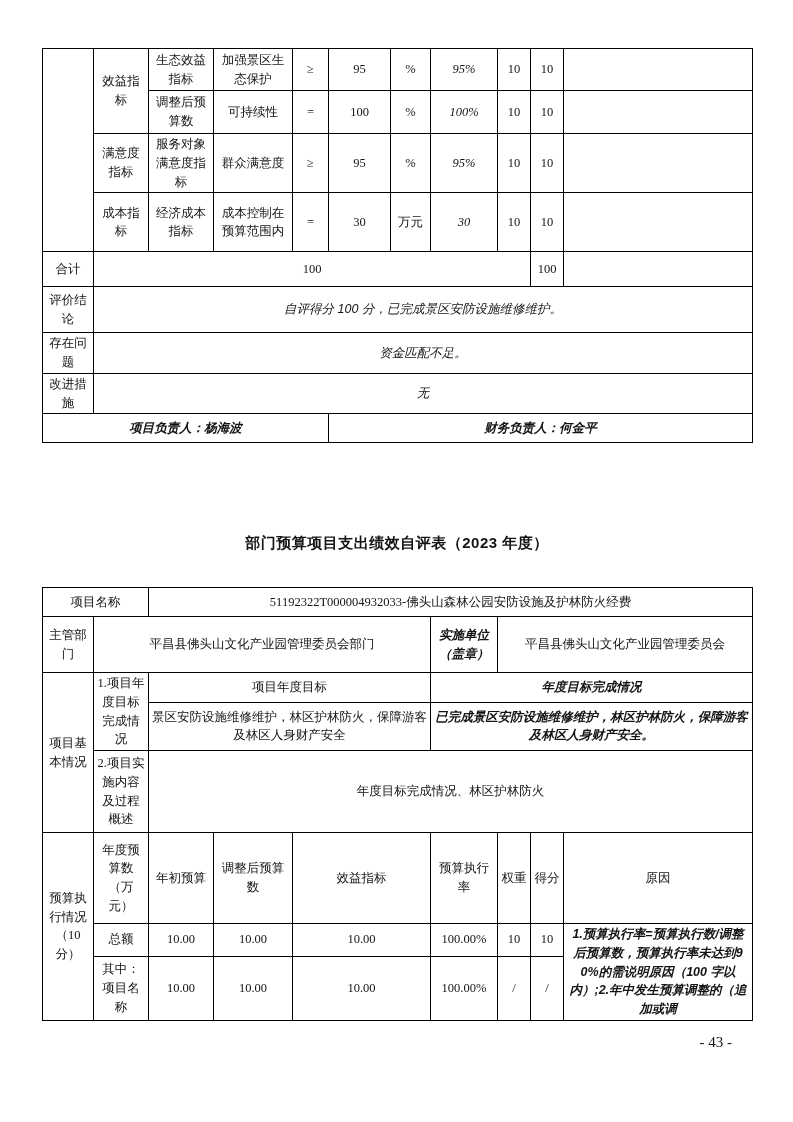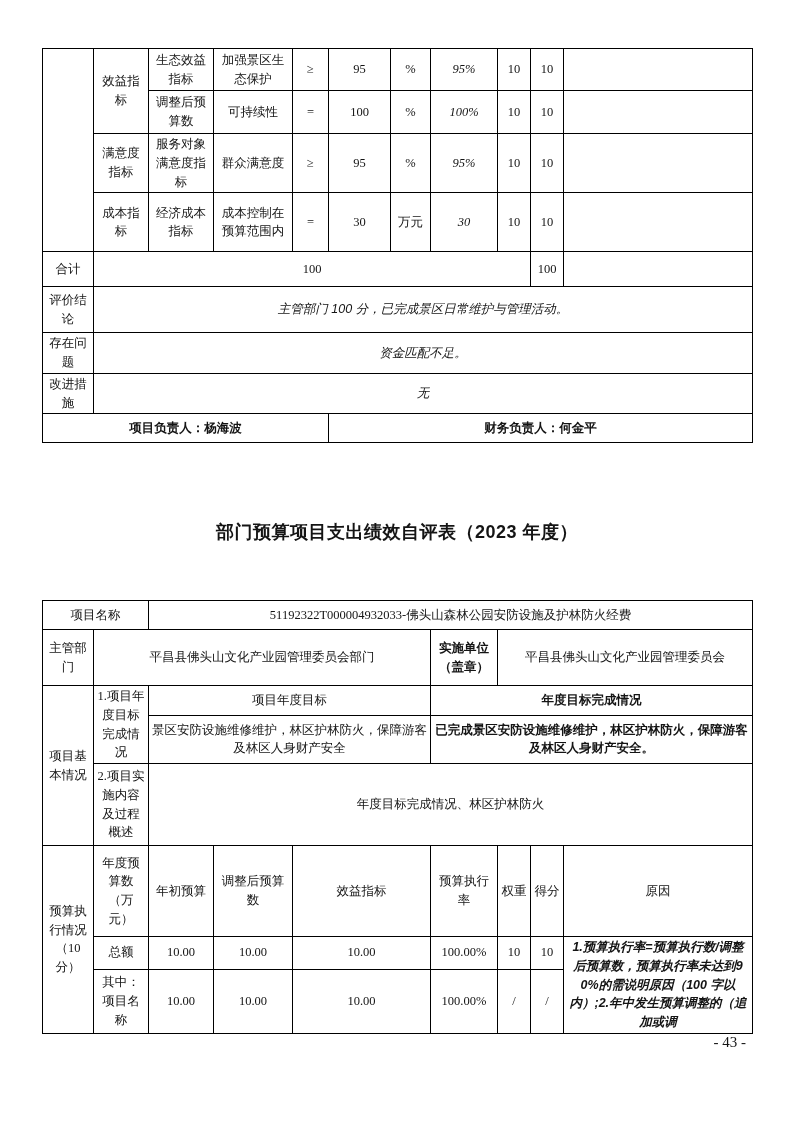--- a/index.html
+++ b/index.html
@@ -8,33 +8,33 @@
     font-family:"Liberation Serif","DejaVu Serif",serif; color:#141414;
   }
   table.grid { position:absolute; border-collapse:collapse; table-layout:fixed; background:#fff; }
   .grid td {
     border:1px solid #000; text-align:center; vertical-align:middle;
     font-size:12.5px; line-height:1.5; padding:1px 3px; overflow:hidden;
     word-break:break-all;
   }
   .italic { font-style:italic; }
   .sans   { font-family:"Liberation Sans","DejaVu Sans",sans-serif; }
-  .bold   { font-weight:bold; }
+  .bold   { font-weight:bold;font-style:italic; }
   .left   { text-align:left; }
   .justify{ text-align:justify; }
   .unitpad{ padding:1px 12px; }
   .small  { font-size:12px; }
   .reason { font-size:11.5px; line-height:1.55; padding:2px 6px;font-weight:bold; }
   #doc-title {
-    position:absolute; left:42px; top:520px; width:710px; text-align:center;
-    font-size:18px; font-weight:bold; letter-spacing:.5px;
+    position:absolute; left:42px; top:534px; width:710px; text-align:center;
+    font-size:15px; font-weight:bold; letter-spacing:.5px;
     font-family:"Liberation Sans","DejaVu Sans",sans-serif;
   }
   #page-number {
-    position:absolute; left:42px; top:1034px; width:710px; box-sizing:border-box;
+    position:absolute; left:28px; top:1034px; width:710px; box-sizing:border-box;
     text-align:right; padding-right:6px; font-size:15px;
   }
 </style>
 </head>
 <body>
 
 <table class="grid" style="left:42px; top:48px; width:710px;">
   <colgroup>
     <col style="width:51px">
       <col style="width:55px">
@@ -98,40 +98,40 @@
     <td></td>
   </tr>
   <tr style="height:35px">
     <td>合计</td>
     <td colspan="8">100</td>
     <td>100</td>
     <td></td>
   </tr>
   <tr style="height:46px">
     <td>评价结论</td>
-    <td colspan="10" class="italic sans">主管部门 100 分，已完成景区日常维护与管理活动。</td>
+    <td colspan="10" class="italic sans">自评得分 100 分，已完成景区安防设施维修维护。</td>
   </tr>
   <tr style="height:38px">
     <td>存在问题</td>
     <td colspan="10" class="italic sans">资金匹配不足。</td>
   </tr>
   <tr style="height:39px">
     <td>改进措施</td>
     <td colspan="10" class="italic sans">无</td>
   </tr>
   <tr style="height:29px">
     <td colspan="5" class="sans bold">项目负责人：杨海波</td>
     <td colspan="6" class="sans bold">财务负责人：何金平</td>
   </tr>
 </tbody>
   </table>
 
 <div id="doc-title">部门预算项目支出绩效自评表（2023 年度）</div>
 
-<table class="grid" style="left:42px; top:587px; width:710px;margin-top:13px;">
+<table class="grid" style="left:42px; top:587px; width:710px;">
   <colgroup>
     <col style="width:51px">
       <col style="width:55px">
       <col style="width:65px">
       <col style="width:79px">
     <col style="width:36px">
       <col style="width:62px">
       <col style="width:40px">
       <col style="width:67px">
     <col style="width:33px">

